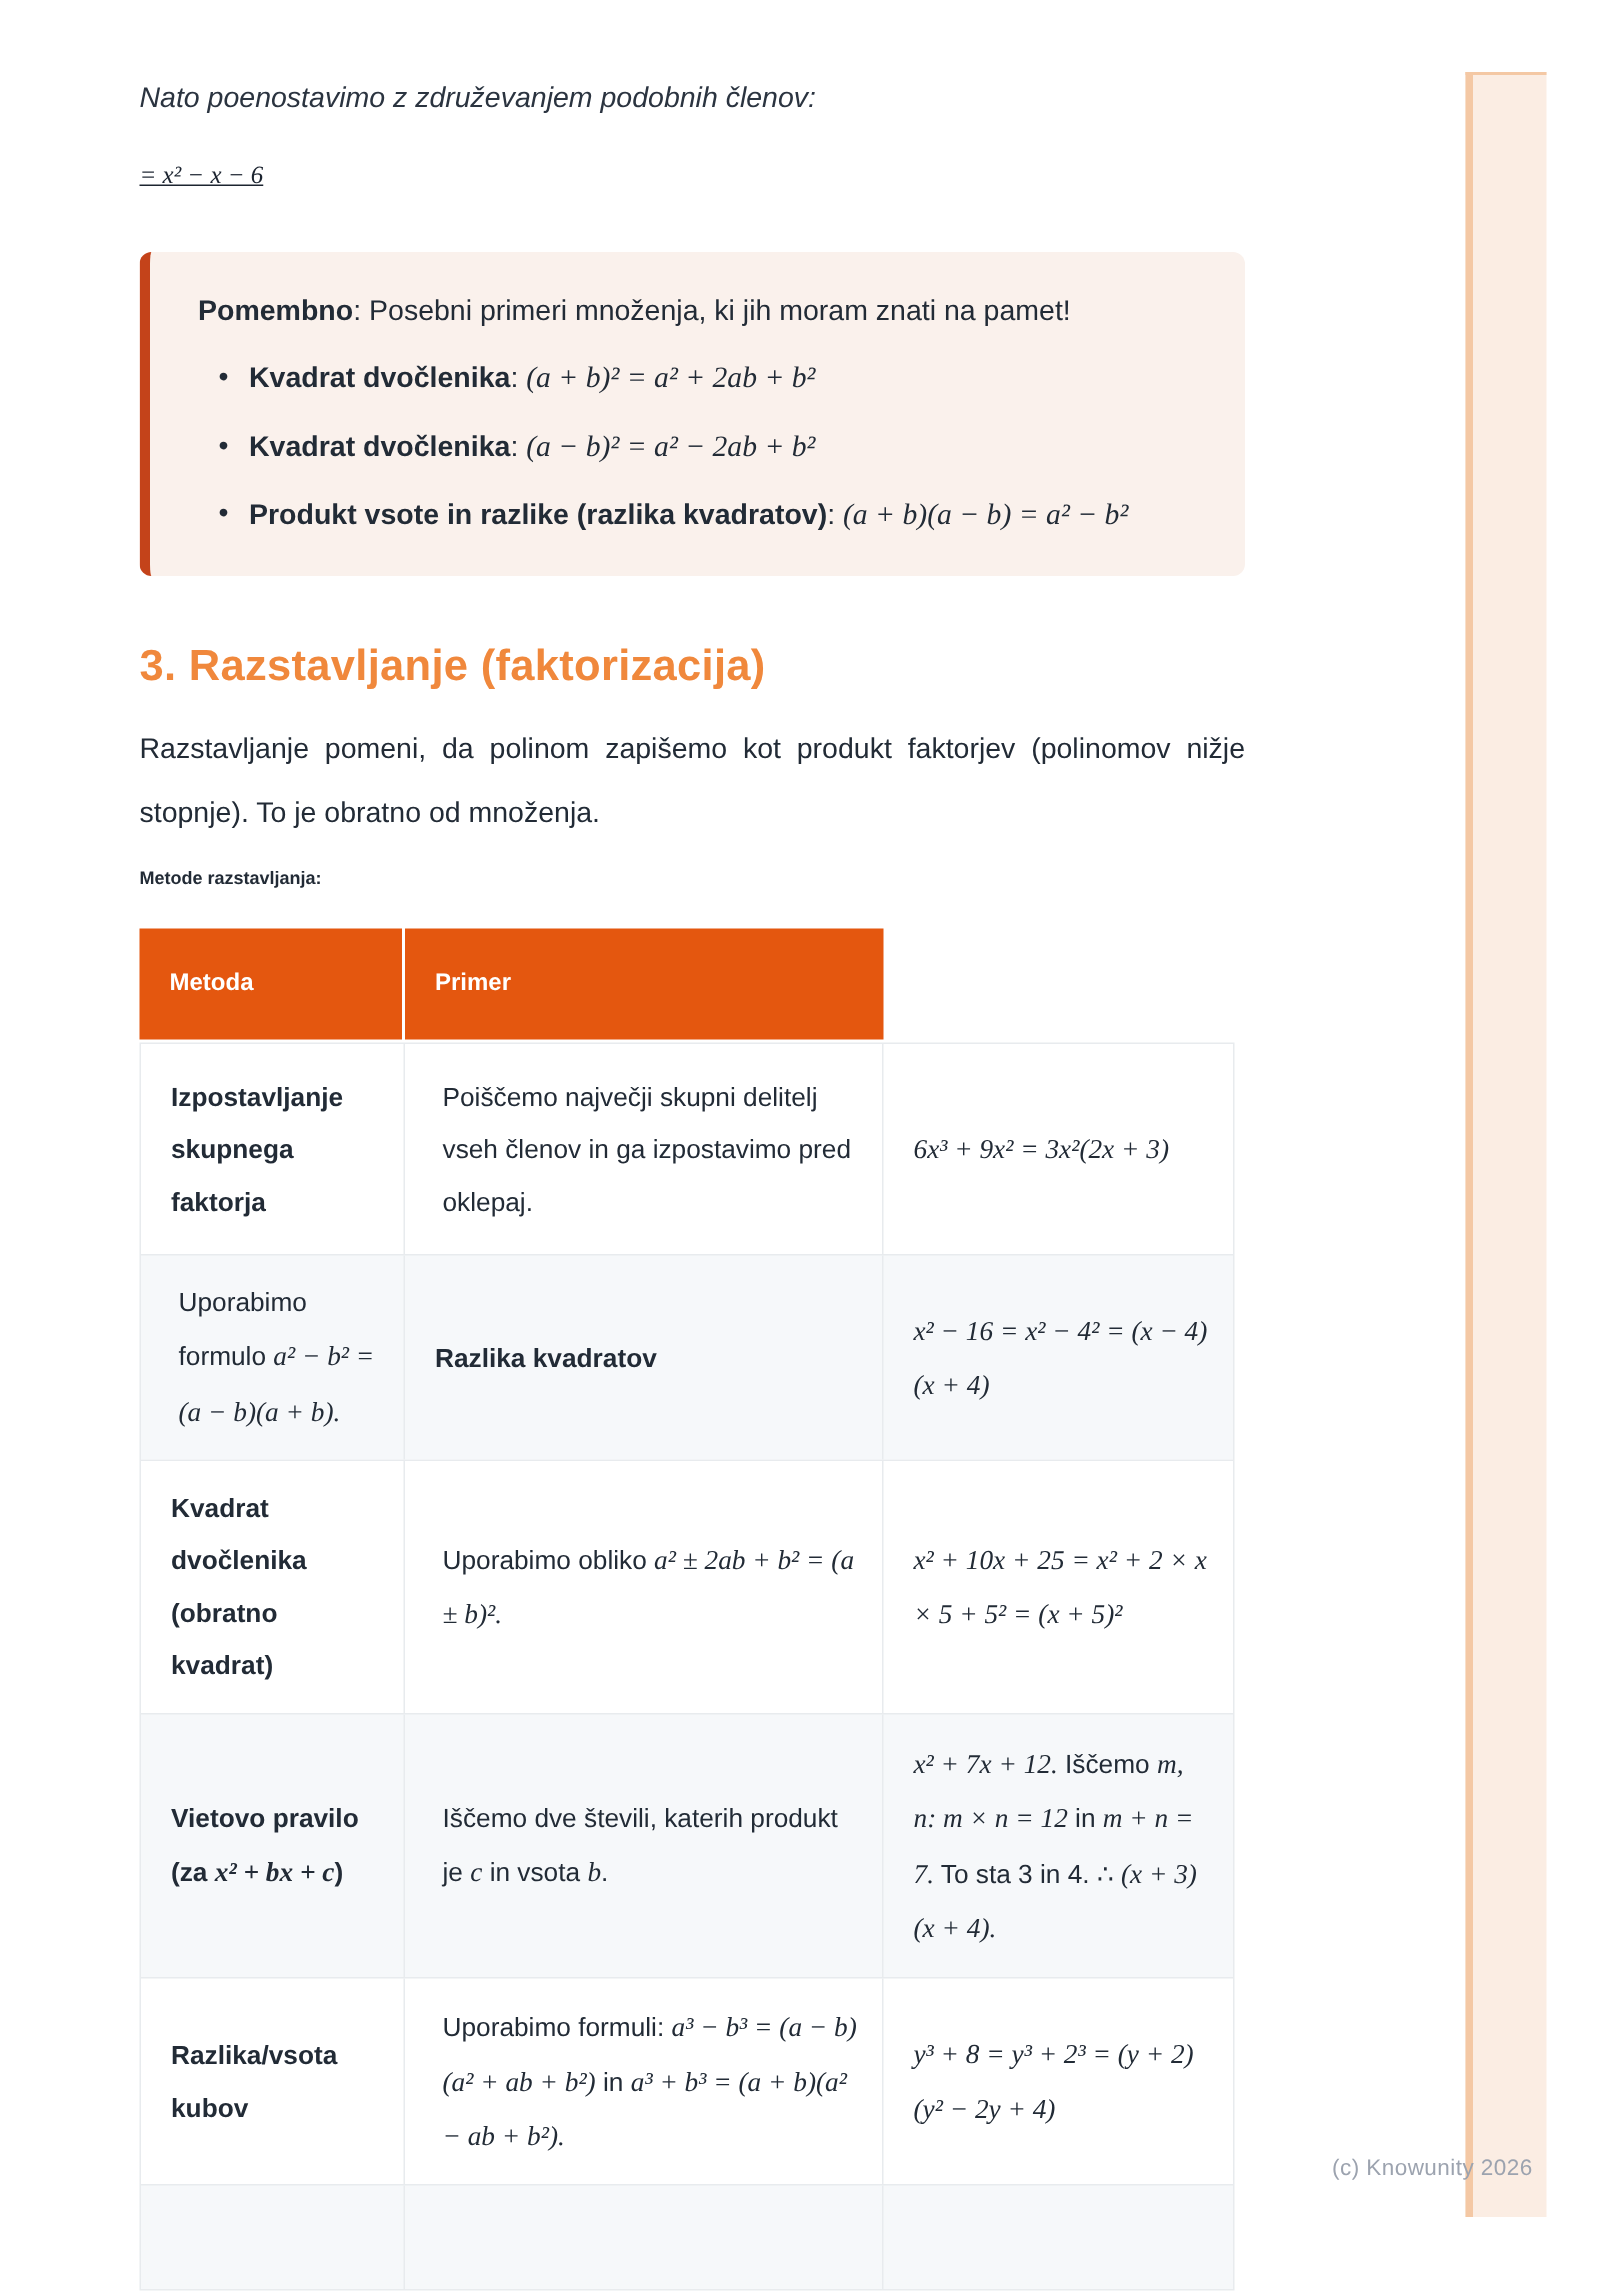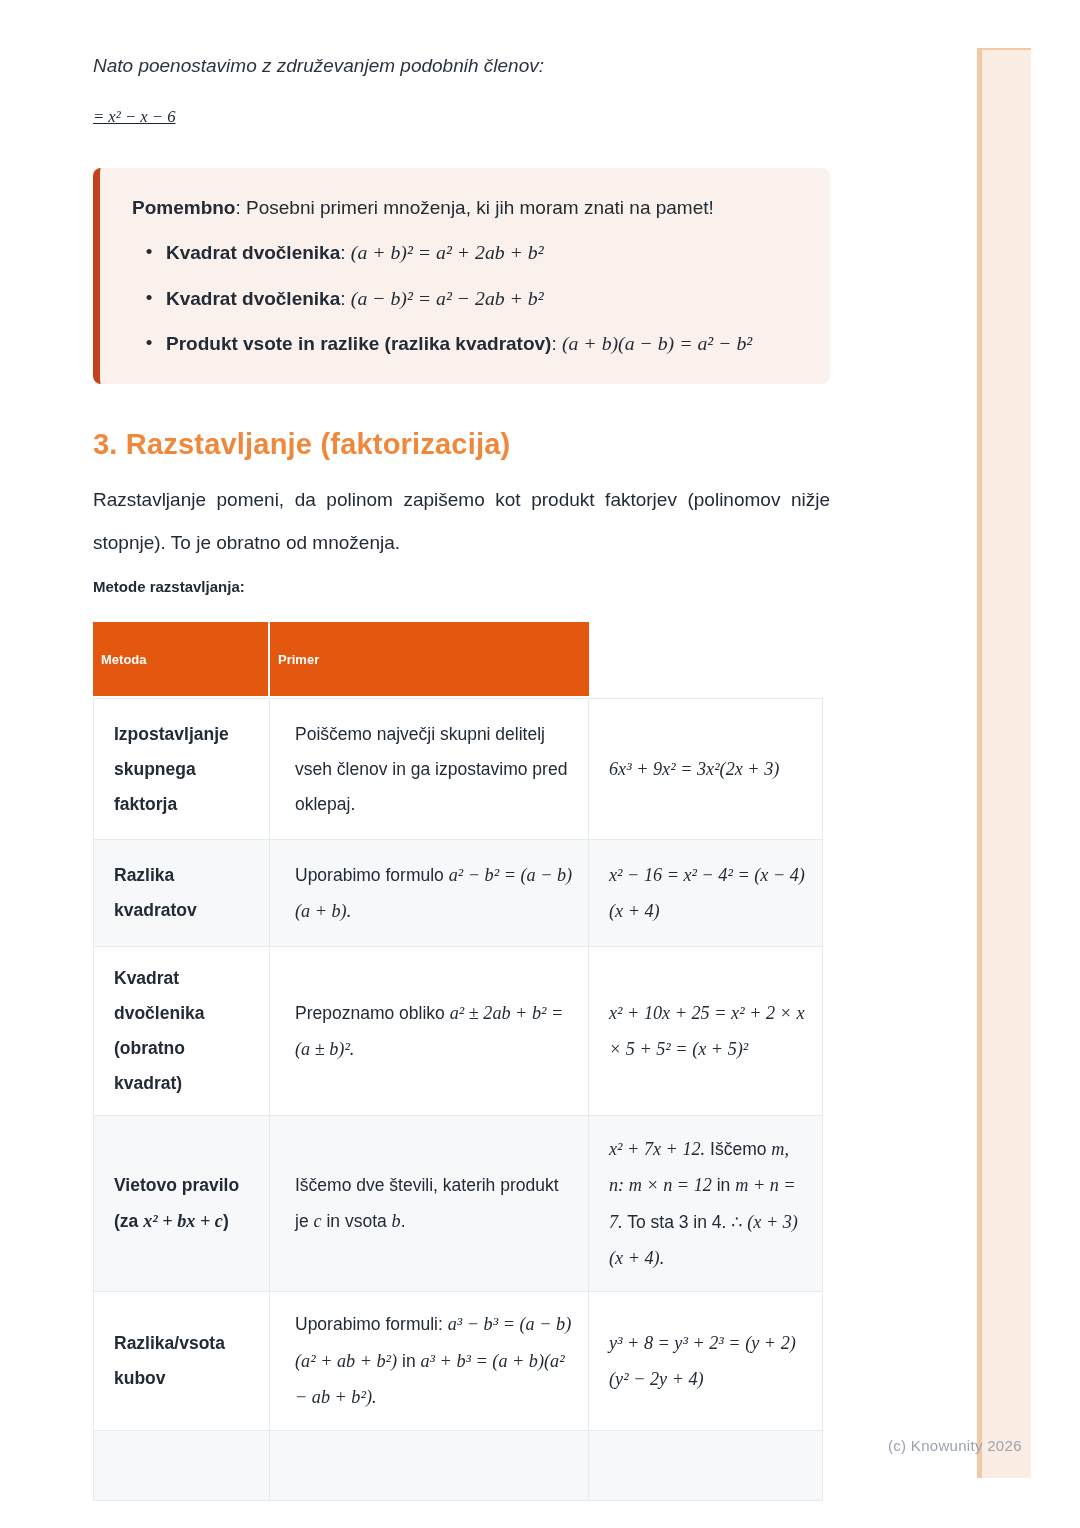--- a/index.html
+++ b/index.html
@@ -26,27 +26,27 @@
 
   .bold { font-weight:bold; }
   .math { font-family:"Liberation Serif", serif; font-style:italic; font-size:104%; }
 
   .section-heading {
     margin-top:44px; color:#F0883C; font-size:29px; font-weight:bold; letter-spacing:0.2px;
   }
   .paragraph {
     margin-top:18px; font-size:19px; line-height:2.25; text-align:justify; color:#222B36;
   }
-  .subheading { margin-top:14px; font-size:15px; font-weight:bold; }
+  .subheading { margin-top:14px; font-size:12px; font-weight:bold; }
 
   .tbl { margin-top:27px; width:730px; }
   .thead { display:grid; grid-template-columns:175px 319px 232px; column-gap:2px; }
   .th {
     background:#E4570F; color:#ffffff; height:74px; display:flex; align-items:center;
-    padding-left:8px; font-size:13px; font-weight:bold;
+    padding-left:20px; font-size:16px; font-weight:bold;
   }
   .tbody { margin-top:2px; border:1px solid #E8EBEE; width:730px; }
   .trow { display:grid; grid-template-columns:175px 319px 234px; background:#ffffff; }
   .trow + .trow { border-top:1px solid #E8EBEE; }
   .trow.alt { background:#F6F8FA; }
   .cell {
     display:flex; align-items:center; padding:14px 14px 14px 20px;
     font-size:17.5px; line-height:2.0; color:#222B36;
   }
   .cell + .cell { border-left:1px solid #E8EBEE; }
@@ -113,36 +113,36 @@
               <div class="inner" style="font-weight: bold;"><span class="bold">Izpostavljanje skupnega faktorja</span></div>
             </div>
             <div class="cell opis">
               <div class="inner"><span>Poiščemo največji skupni delitelj vseh členov in ga izpostavimo pred oklepaj.</span></div>
             </div>
             <div class="cell ">
               <div class="inner"><span class="math">6x³ + 9x² = 3x²(2x + 3)</span></div>
             </div>
           </div>
           <div class="trow alt">
+            <div class="cell opis">
+              <div class="inner"><span>Uporabimo formulo </span><span class="math">a² − b² = (a − b)(a + b).</span></div>
+            </div>
             <div class="cell ">
               <div class="inner" style="font-weight: bold;"><span class="bold">Razlika kvadratov</span></div>
-            </div>
-            <div class="cell opis">
-              <div class="inner"><span>Uporabimo formulo </span><span class="math">a² − b² = (a − b)(a + b).</span></div>
             </div>
             <div class="cell ">
               <div class="inner"><span class="math">x² − 16 = x² − 4² = (x − 4)(x + 4)</span></div>
             </div>
           </div>
           <div class="trow">
             <div class="cell ">
               <div class="inner" style="font-weight: bold;"><span class="bold">Kvadrat dvočlenika (obratno kvadrat)</span></div>
             </div>
             <div class="cell opis">
-              <div class="inner"><span>Prepoznamo obliko </span><span class="math">a² ± 2ab + b² = (a ± b)².</span></div>
+              <div class="inner"><span>Uporabimo obliko </span><span class="math">a² ± 2ab + b² = (a ± b)².</span></div>
             </div>
             <div class="cell ">
               <div class="inner"><span class="math">x² + 10x + 25 = x² + 2 × x × 5 + 5² = (x + 5)²</span></div>
             </div>
           </div>
           <div class="trow alt">
             <div class="cell ">
               <div class="inner" style="font-weight: bold;"><span class="bold">Vietovo pravilo (za </span><span class="math">x² + bx + c</span><span class="bold">)</span></div>
             </div>
             <div class="cell opis">

